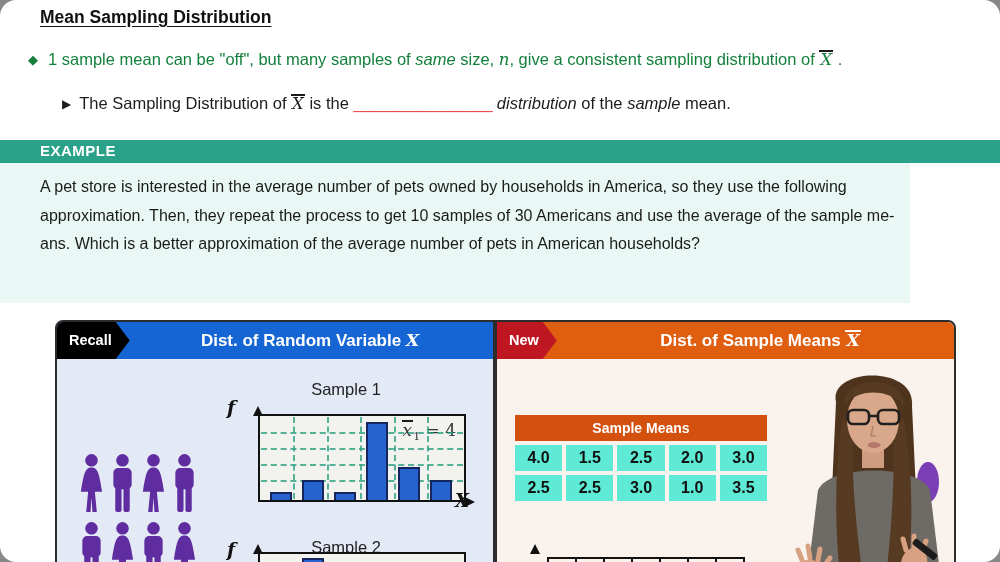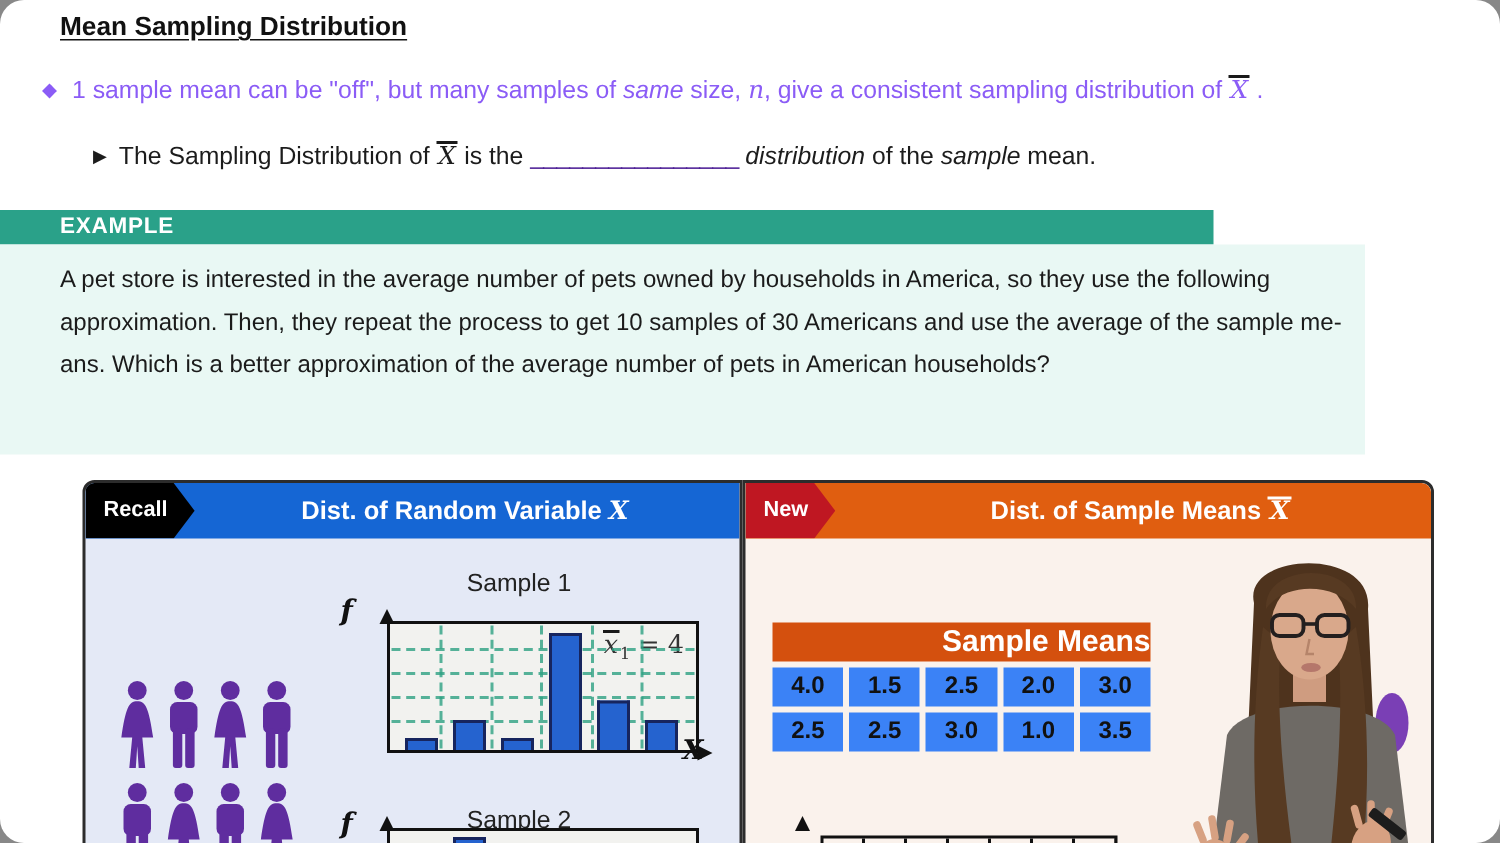--- a/index.html
+++ b/index.html
@@ -1,31 +1,31 @@
 <!DOCTYPE html>
 <html><head>
 <meta charset="utf-8">
 <style>
   html,body{margin:0;padding:0;}
   body{font-family:"Liberation Sans", sans-serif; background:#888;}
   .slide{position:relative;width:1000px;height:562px;background:#ffffff;overflow:hidden;margin:0 auto;border-radius:16px;}
   
   .title{position:absolute;left:40px;top:7px;font-size:17.5px;font-weight:bold;color:#111;
          text-decoration:underline;text-underline-offset:3px;}
-  .bullet-line{position:absolute;left:28px;top:50px;font-size:16.5px;color:#8b5cf6;white-space:nowrap;}
+  .bullet-line{position:absolute;left:28px;top:50px;font-size:16.5px;color:#15803d;white-space:nowrap;}
   .bullet-line .marker{font-size:13px;margin-right:10px;vertical-align:1px;}
   .sub-line{position:absolute;left:62px;top:94px;font-size:16.5px;color:#1c1c1c;white-space:nowrap;}
   .sub-line .marker{font-size:12px;margin-right:8px;vertical-align:1px;}
   i{font-style:italic;}
   .mi{font-family:"DejaVu Serif", serif;font-style:italic;}
   .ovl{display:inline-block;border-top:2px solid #1a1a1a;line-height:1.0;padding:0 1px;}
   .ovl-w{display:inline-block;border-top:2px solid #fff;line-height:1.0;padding:0 1px;}
-  .blank{color:#4c1d95;letter-spacing:-0.5px;}
-  
-  .example-bar{position:absolute;left:0;top:140px;width:809px;height:23px;background:#2aa189;}
+  .blank{color:#ef4444;letter-spacing:-0.5px;}
+  
+  .example-bar{position:absolute;left:0;top:140px;width:1000px;height:23px;background:#2aa189;}
   .example-label{position:absolute;left:40px;top:2px;color:#fff;font-weight:bold;font-size:15px;letter-spacing:0.5px;}
   .example-body{position:absolute;left:0;top:163px;width:910px;height:140px;background:#e9f8f4;}
   .example-text{position:absolute;left:40px;top:10px;font-size:16px;color:#1b1b1b;line-height:28.5px;}
   
   .panel{position:absolute;top:320px;height:300px;border:2px solid #2c2c2c;box-sizing:border-box;overflow:hidden;}
   .panel-left{left:55px;width:440px;background:#e4e9f6;border-radius:8px 0 0 0;}
   .panel-right{left:495px;width:461px;background:#faf2ec;border-radius:0 8px 0 0;}
   .panel-header{position:absolute;left:0;top:0;right:0;height:37px;}
   .ph-left{background:#1566d4;border-radius:6px 0 0 0;}
   .ph-right{background:#e05e10;border-radius:0 6px 0 0;}
@@ -46,23 +46,23 @@
             border-bottom:10px solid #111;}
   .arrow-right{position:absolute;width:0;height:0;border-top:5.5px solid transparent;border-bottom:5.5px solid transparent;
             border-left:10px solid #111;}
   .gl-h{position:absolute;left:1px;right:1px;border-top:2px dashed #2ea183;opacity:.8;}
   .gl-v{position:absolute;top:1px;bottom:1px;border-left:2px dashed #2ea183;opacity:.8;}
   .bar{position:absolute;bottom:0;width:22px;background:#2563cf;border:2px solid #17255e;border-bottom:none;box-sizing:border-box;}
   .annot{position:absolute;right:8px;top:4px;font-family:"DejaVu Serif",serif;font-size:17px;color:#333;}
   .annot sub{font-size:11px;}
   
   .sm-table{position:absolute;left:18px;top:93px;width:252px;}
-  .sm-header{height:26px;line-height:26px;background:#d4500e;color:#fff;font-weight:bold;font-size:20px;text-align:right;}
+  .sm-header{height:26px;line-height:26px;background:#d4500e;color:#fff;font-weight:bold;font-size:14px;text-align:center;}
   .sm-row{display:flex;gap:4px;margin-top:4px;}
-  .sm-cell{flex:1;height:26px;line-height:26px;background:#3b82f6;color:#111;font-weight:bold;font-size:16px;text-align:center;}
+  .sm-cell{flex:1;height:26px;line-height:26px;background:#5eead4;color:#111;font-weight:bold;font-size:16px;text-align:center;}
   
   .axis-box{position:absolute;left:50px;top:235px;width:198px;height:40px;border:2.5px solid #111;box-sizing:border-box;
             background:repeating-linear-gradient(90deg, transparent 0 26px, #111 26px 28px);}
   
   .portrait{position:absolute;left:293px;top:38px;width:168px;height:262px;}
 </style>
 </head>
 <body>
 
 <div class="slide">

